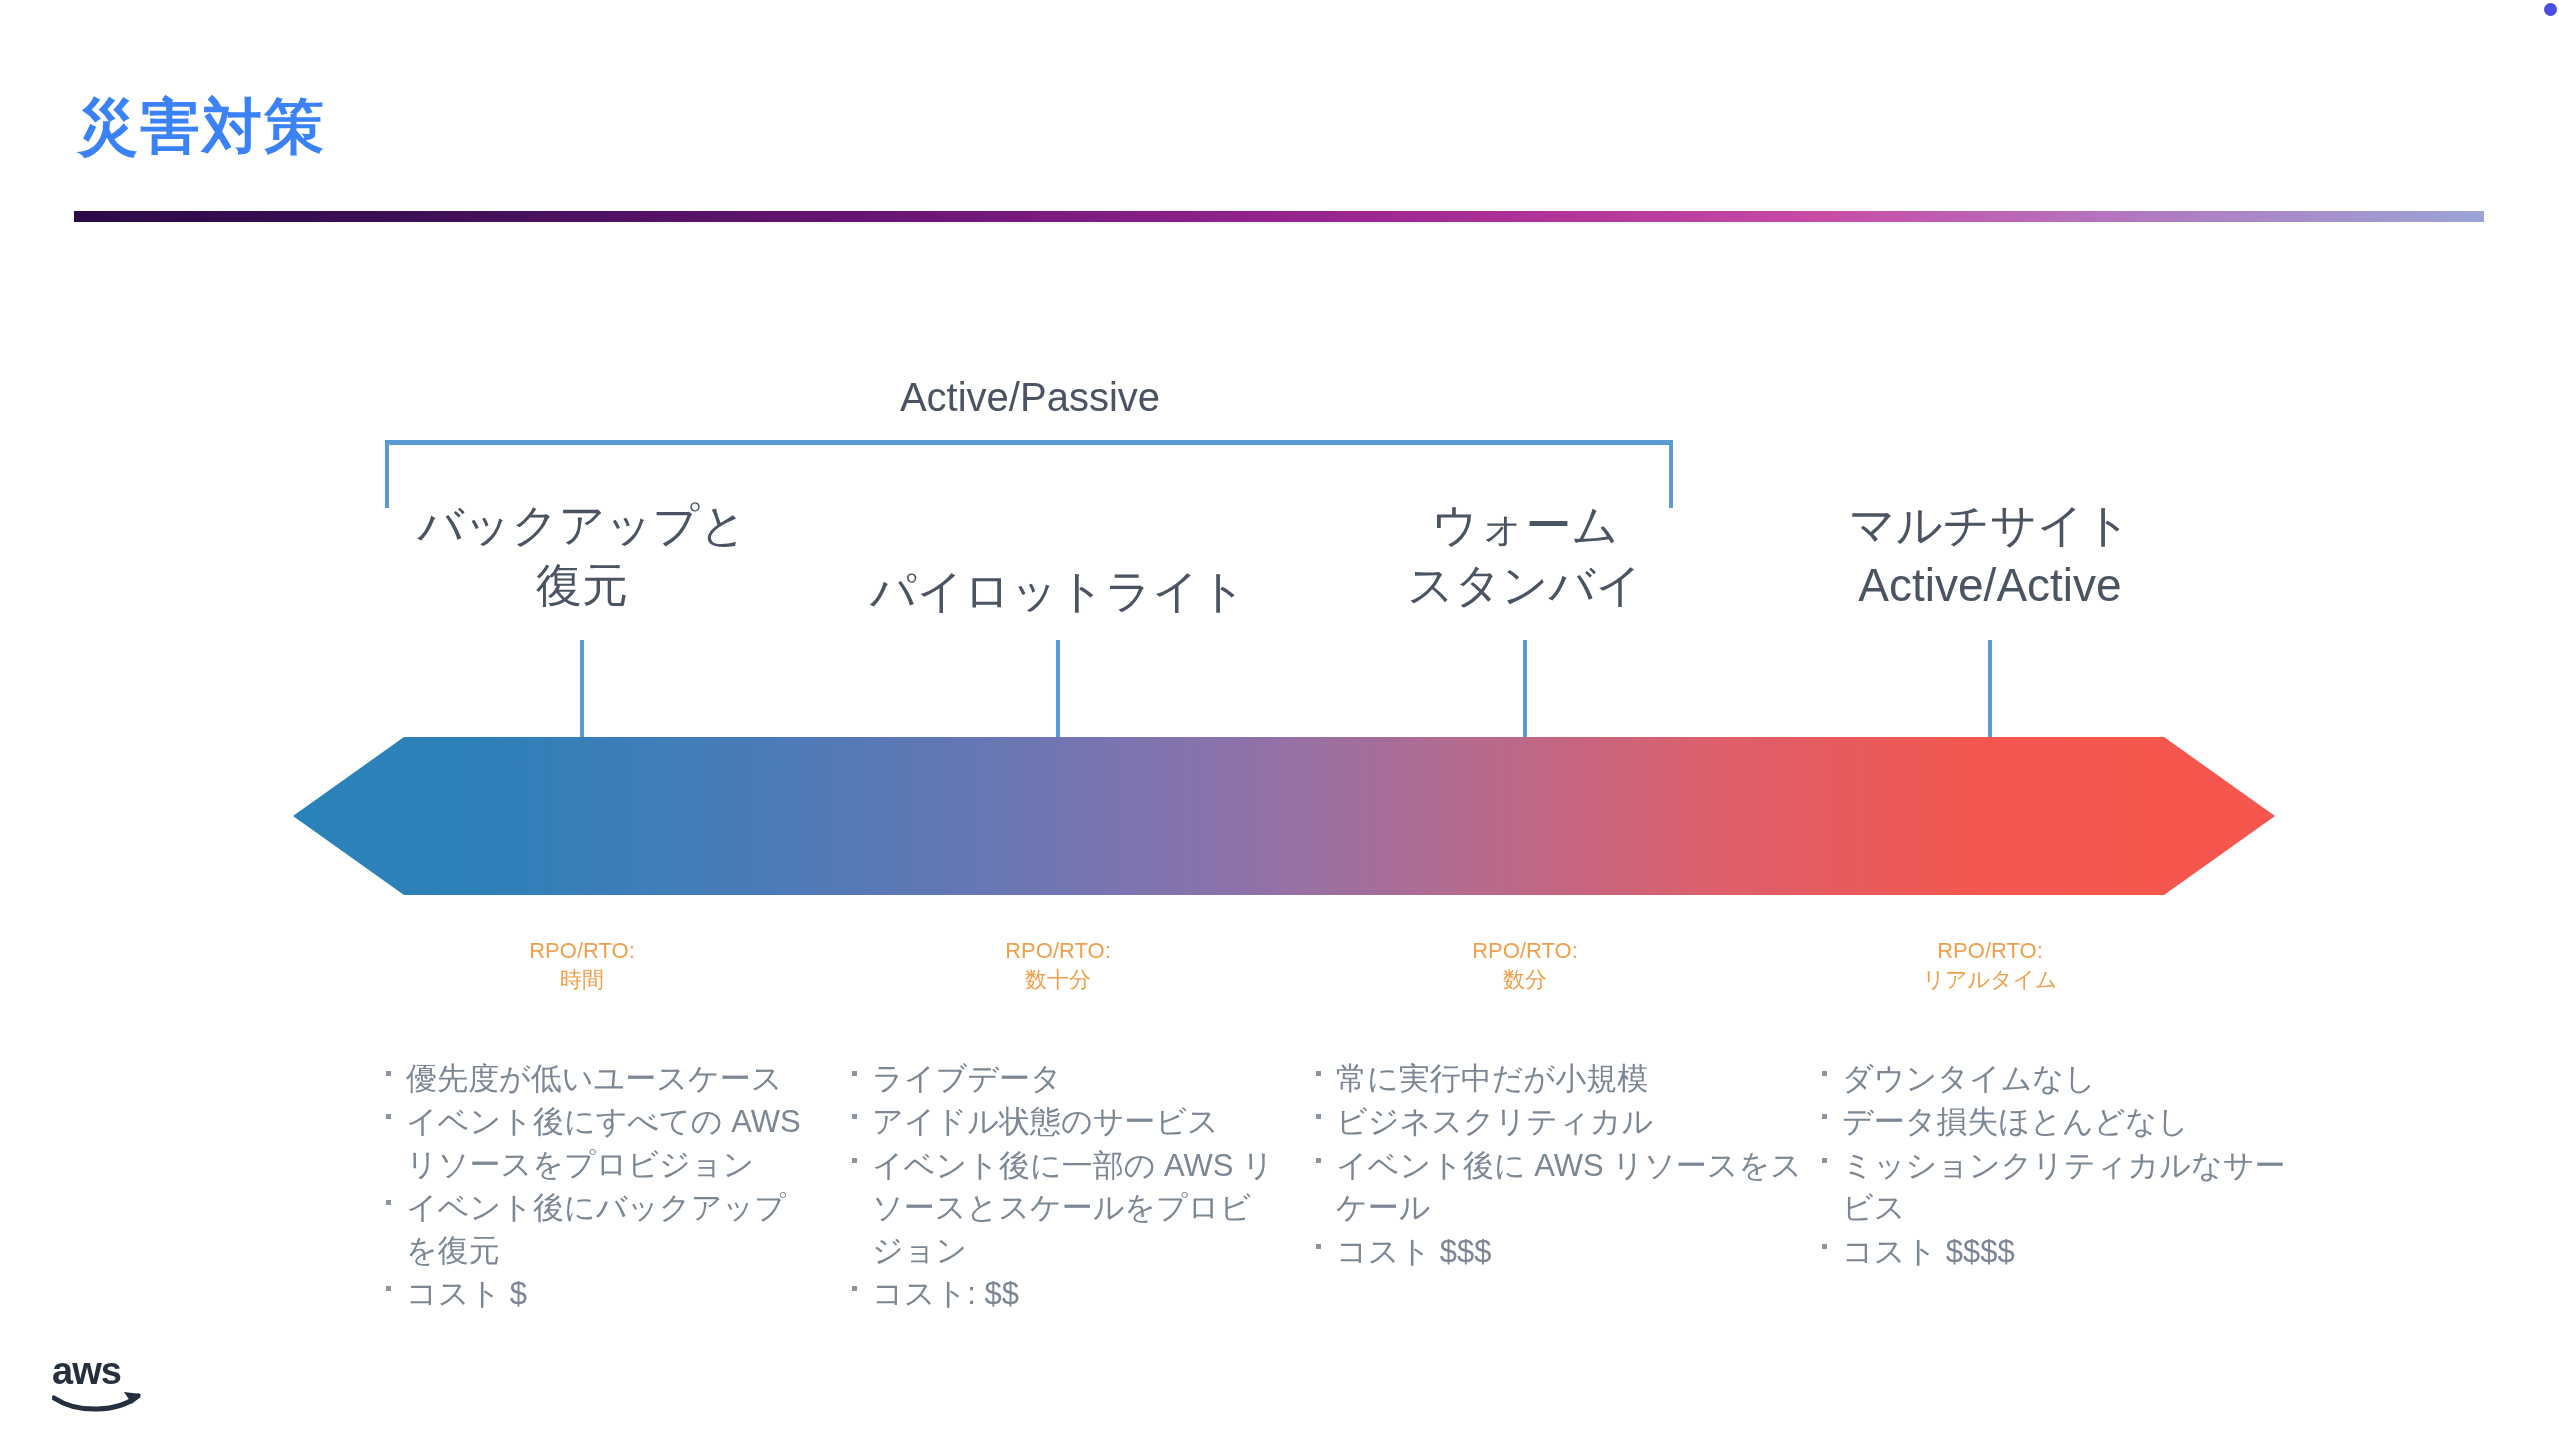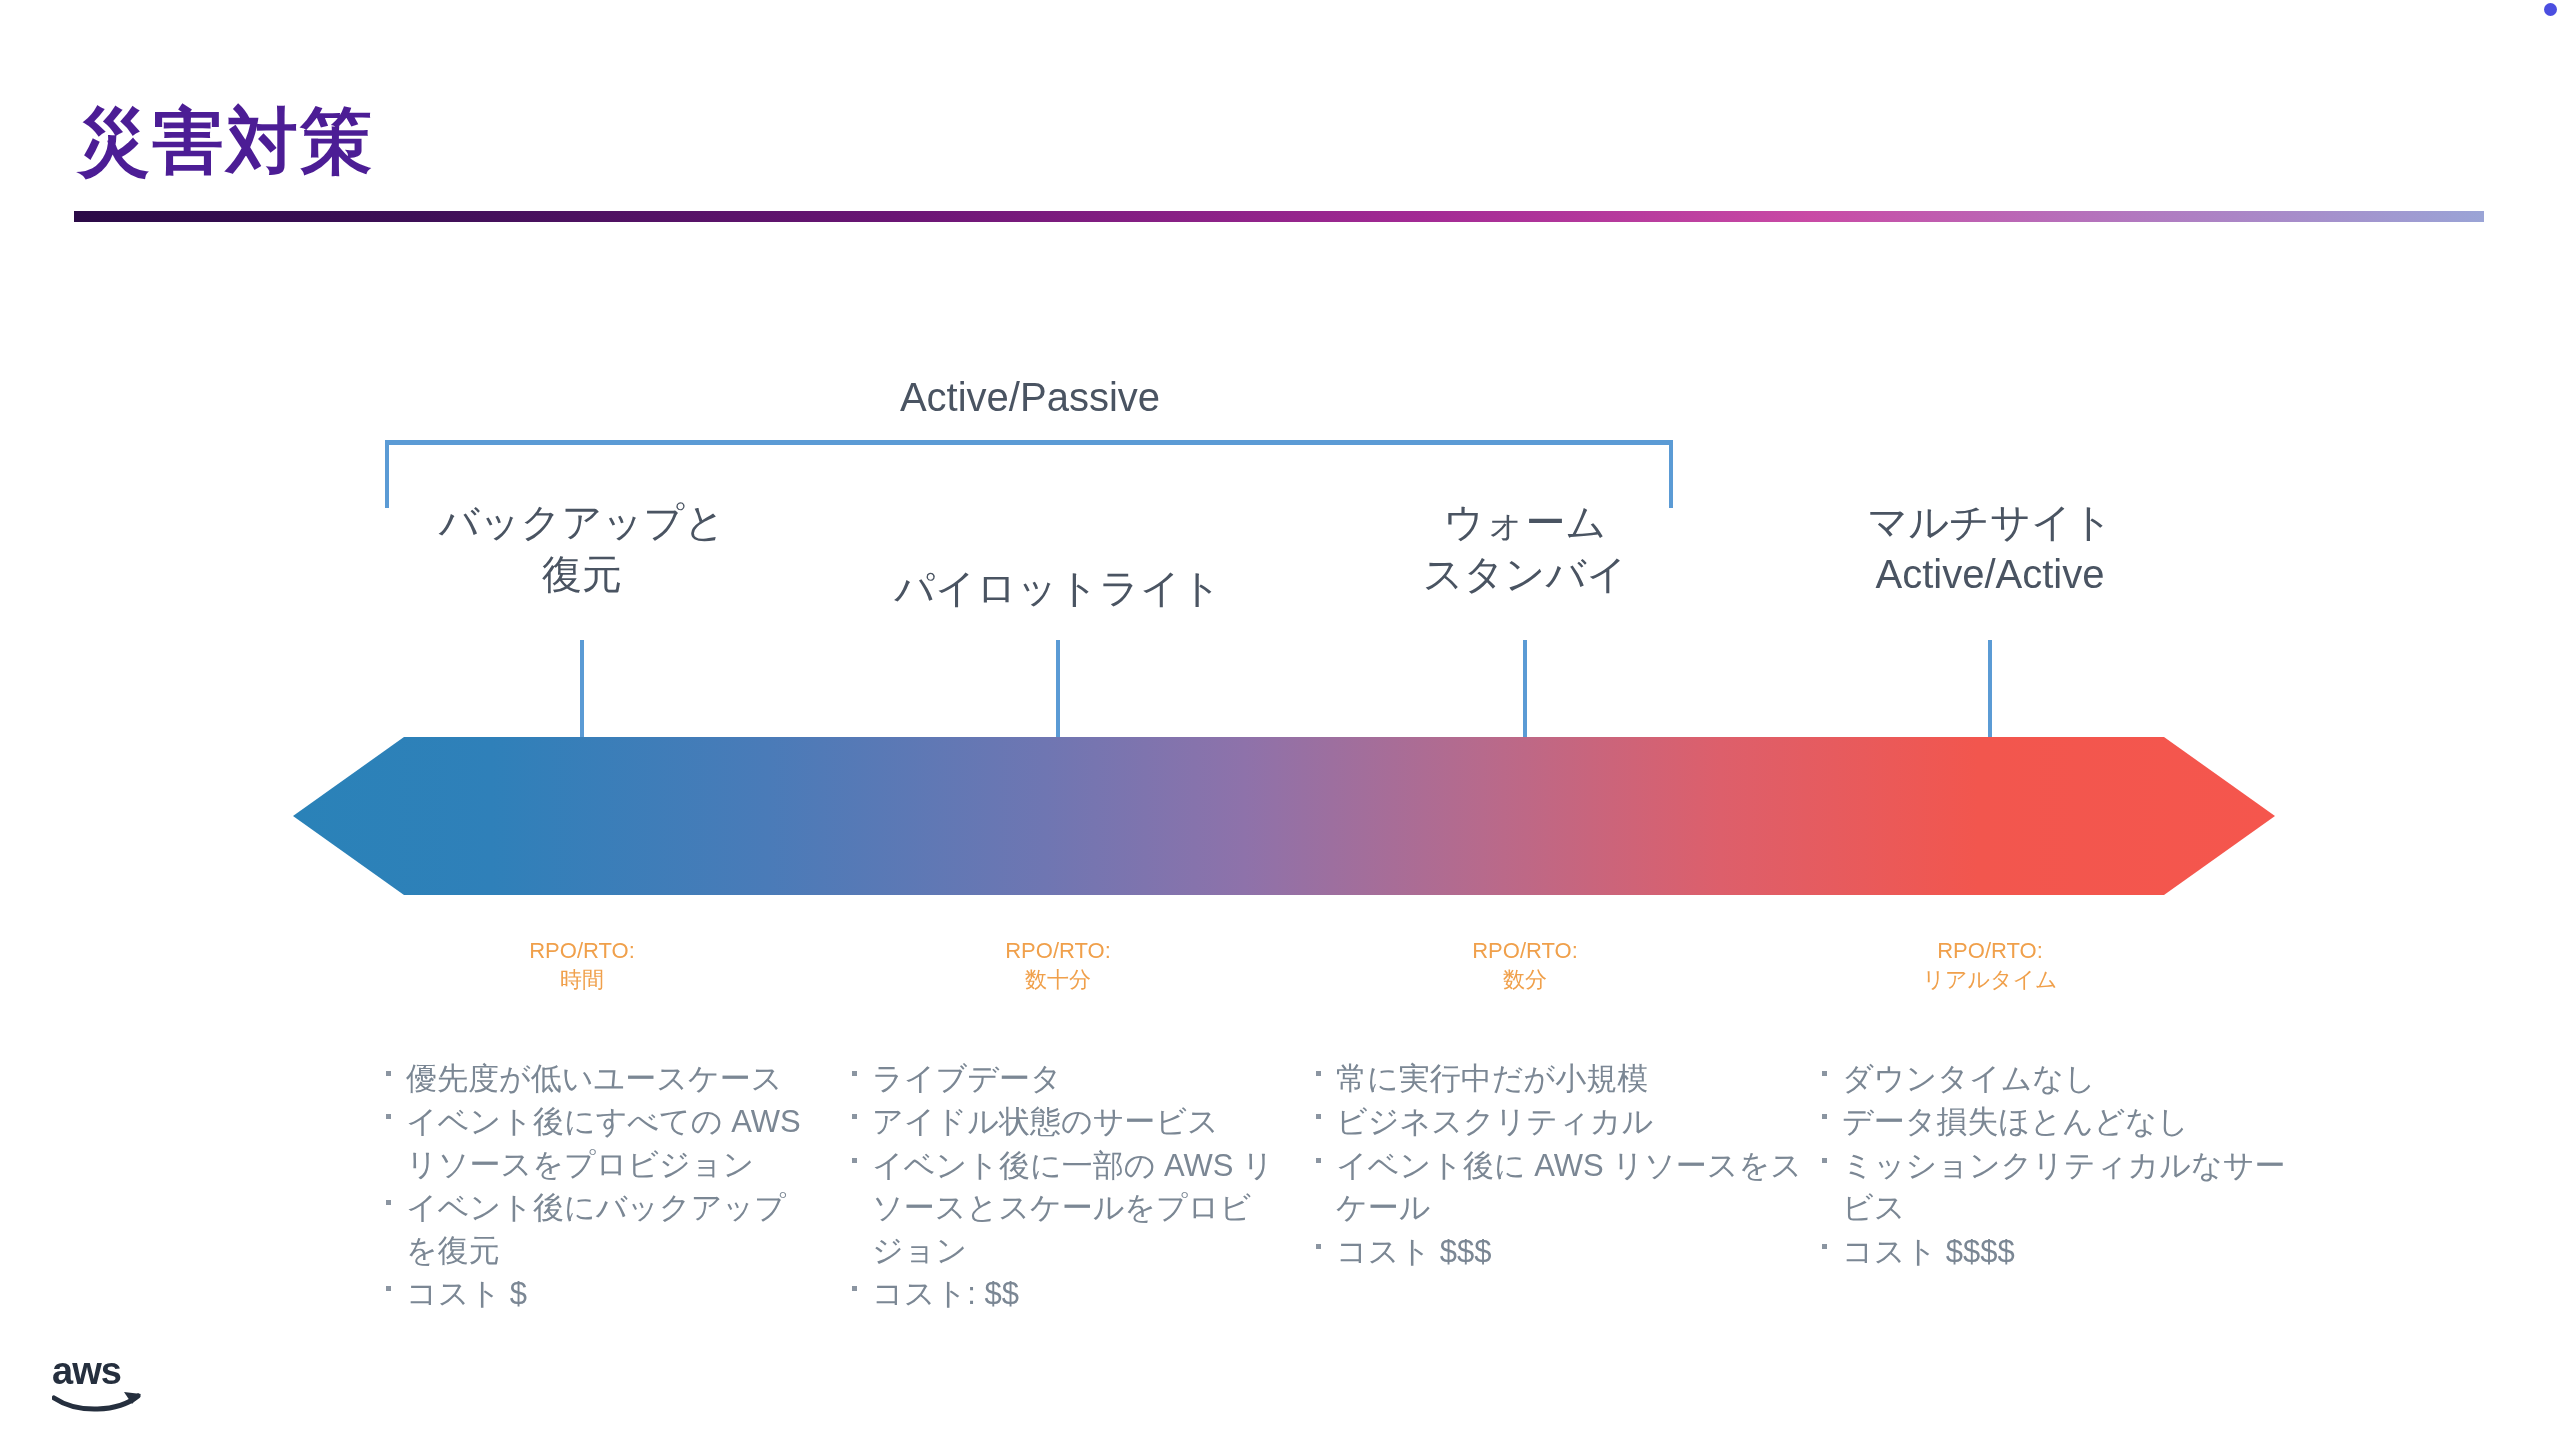--- a/index.html
+++ b/index.html
@@ -21,23 +21,23 @@
     position: absolute;
     inset: 0;
     background: #ffffff;
   }
 
   
   .page-title {
     position: absolute;
     left: 78px;
     top: 52px;
-    font-size: 72px;
+    font-size: 60px;
     font-weight: 700;
-    color: #4c1d95;
+    color: #3b82f6;
     letter-spacing: 2px;
     line-height: 1.15;
     white-space: nowrap;
   }
 
   .title-rule {
     position: absolute;
     left: 74px;
     top: 211px;
     width: 2410px;
@@ -85,21 +85,21 @@
     border-right: 4px solid #5b9bd5;
     box-sizing: border-box;
   }
 
   
   .col-head {
     position: absolute;
     top: 496px;
     width: 420px;
     text-align: center;
-    font-size: 40px;
+    font-size: 46px;
     line-height: 1.3;
     color: #4a5462;
   }
   .col-head .l2 { display: block; }
 
   
   .connector {
     position: absolute;
     width: 4px;
     background: #5b9bd5;

